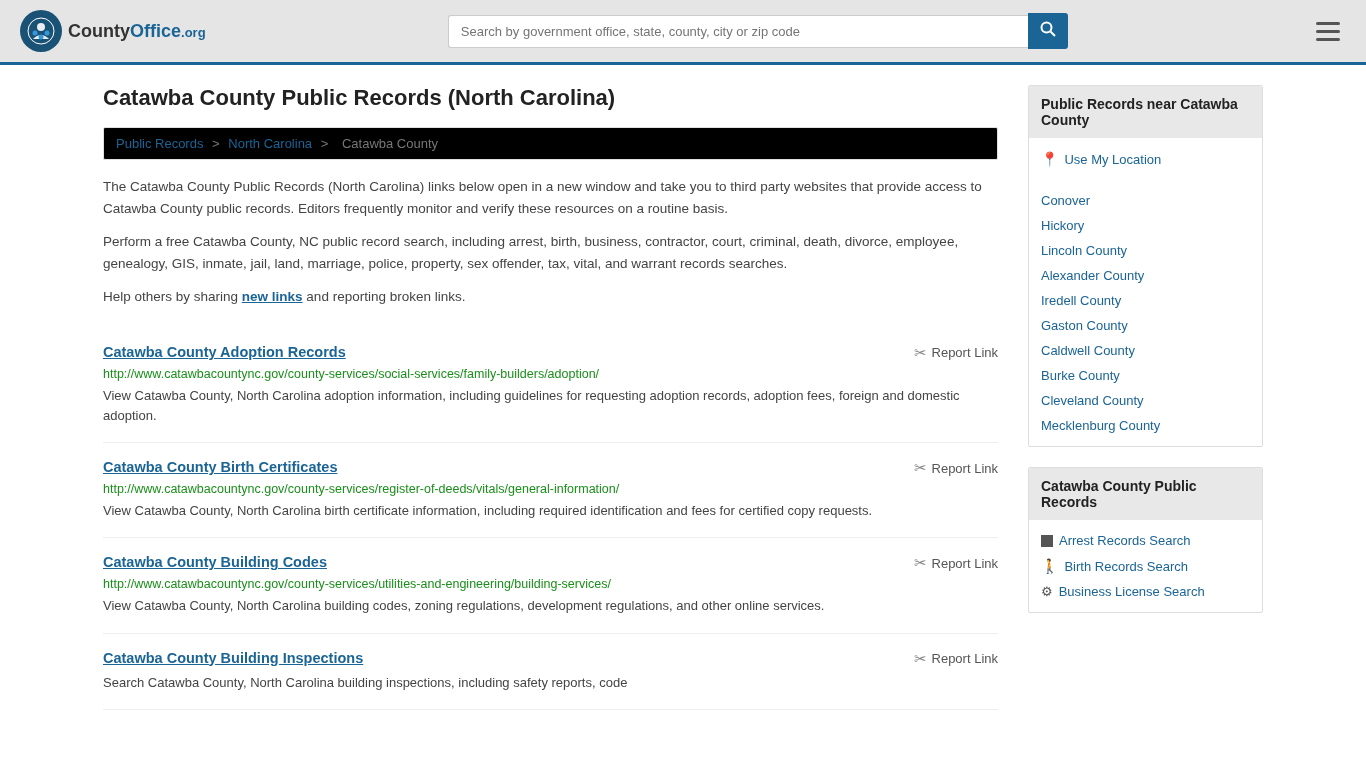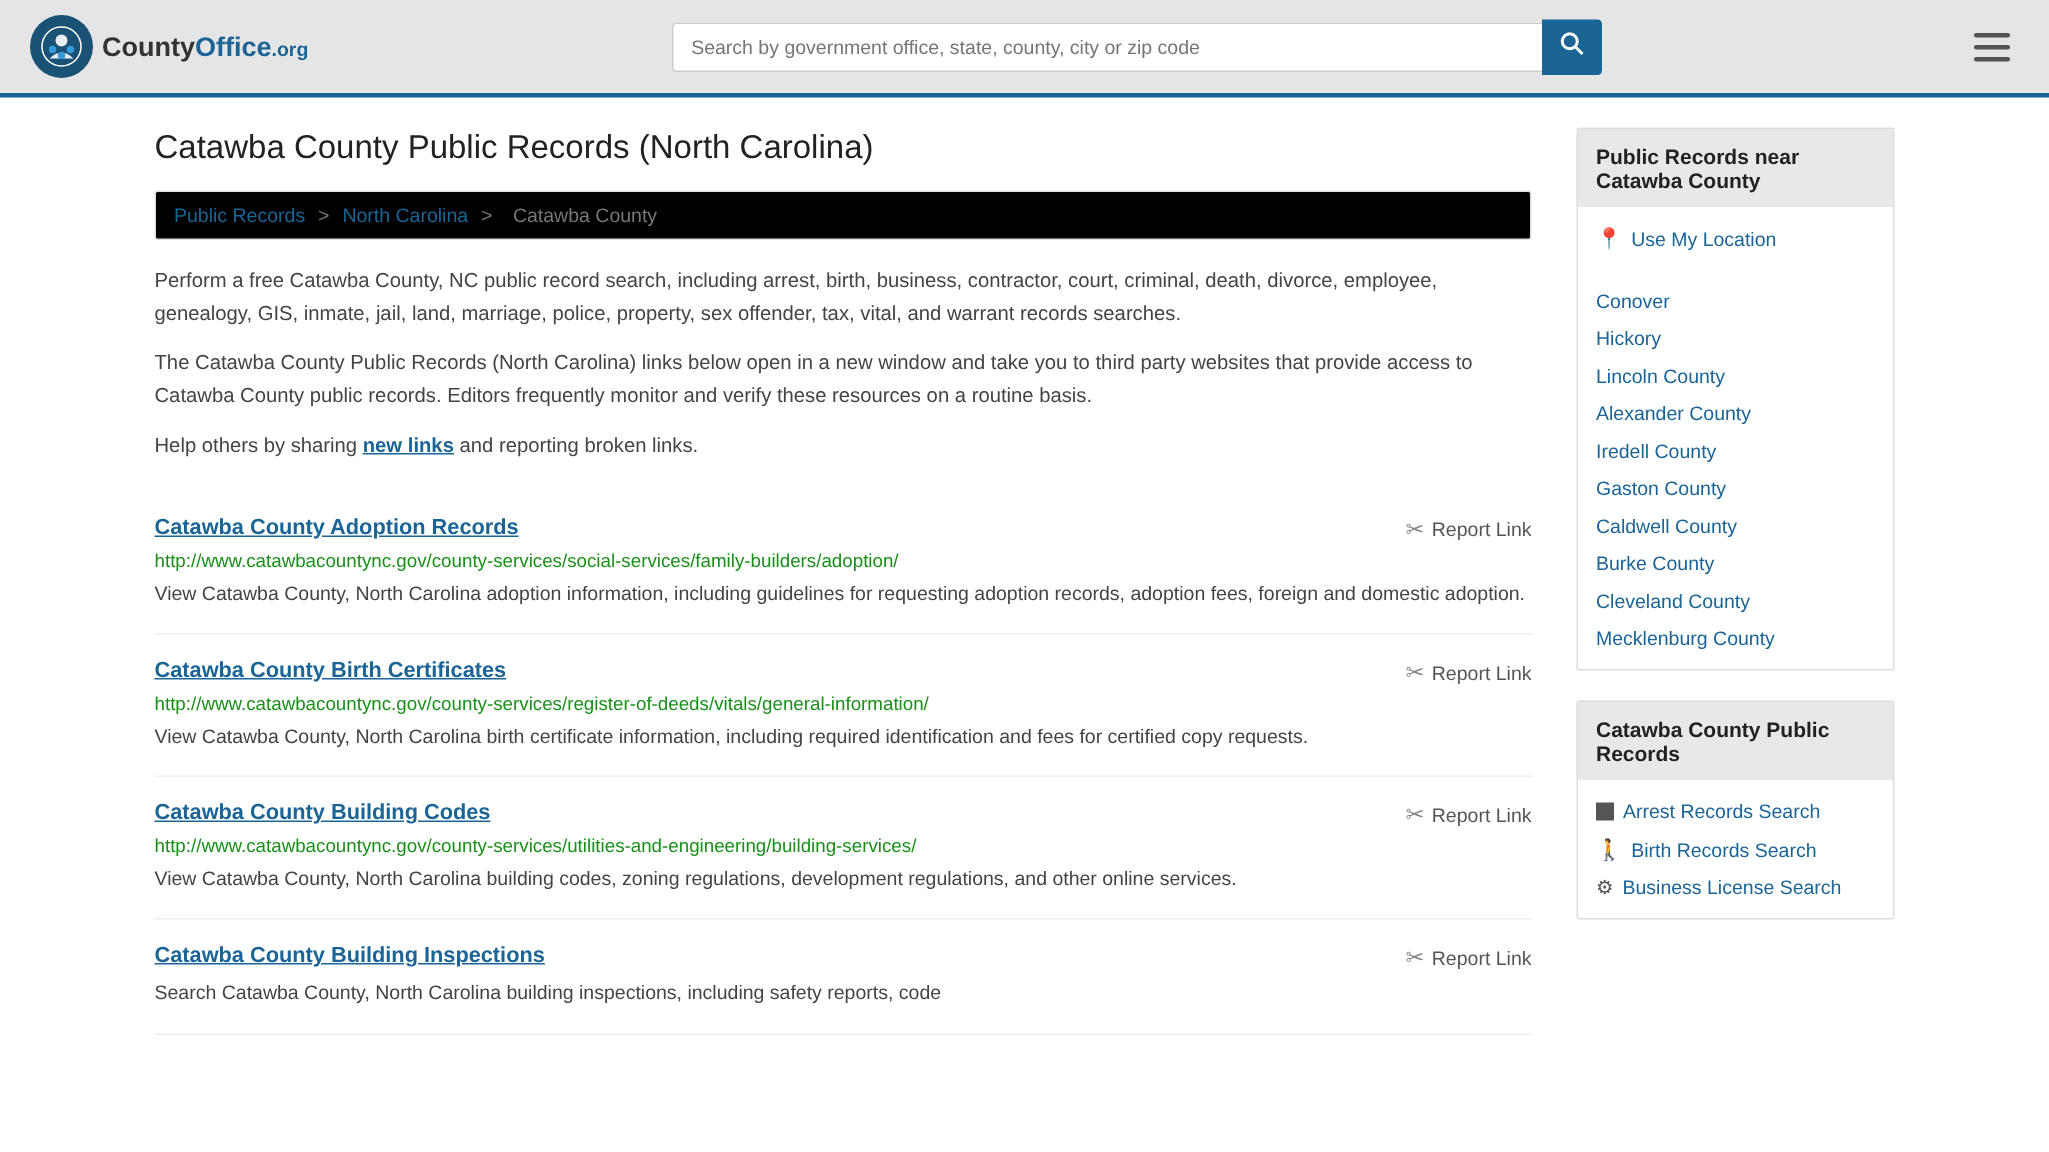--- a/index.html
+++ b/index.html
@@ -80,21 +80,21 @@
       padding: 20px 20px;
       display: flex;
       gap: 30px;
     }
 
     
     #content-area { flex: 1; }
 
     #page-title {
       font-size: 22px;
-      font-weight: normal;
+      font-weight: bold;
       color: #222;
       margin-bottom: 16px;
     }
 
     #breadcrumb {
       background: #000000;
       border: 1px solid #e0e0e0;
       padding: 8px 12px;
       font-size: 13px;
       margin-bottom: 16px;
@@ -146,21 +146,21 @@
       word-break: break-all;
     }
     .record-desc {
       font-size: 13px;
       color: #444;
       line-height: 1.55;
     }
 
     
     #sidebar {
-      width: 212px;
+      width: 235px;
       flex-shrink: 0;
     }
     .sidebar-section-title {
       background: #e8e8e8;
       padding: 10px 12px;
       font-size: 14px;
       font-weight: bold;
       color: #222;
       margin-bottom: 0;
       border-radius: 2px 2px 0 0;
@@ -232,22 +232,22 @@
     <h1 id="page-title">Catawba County Public Records (North Carolina)</h1>
 
     <div id="breadcrumb">
       <a href="#">Public Records</a>
       <span> &gt; </span>
       <a href="#">North Carolina</a>
       <span> &gt; </span>
       <span>Catawba County</span>
     </div>
 
+    <p id="description-2">The Catawba County Public Records (North Carolina) links below open in a new window and take you to third party websites that provide access to Catawba County public records. Editors frequently monitor and verify these resources on a routine basis.</p>
     <p id="description-1">Perform a free Catawba County, NC public record search, including arrest, birth, business, contractor, court, criminal, death, divorce, employee, genealogy, GIS, inmate, jail, land, marriage, police, property, sex offender, tax, vital, and warrant records searches.</p>
-    <p id="description-2">The Catawba County Public Records (North Carolina) links below open in a new window and take you to third party websites that provide access to Catawba County public records. Editors frequently monitor and verify these resources on a routine basis.</p>
     <p id="description-3">
       <span>Help others by sharing </span><a href="#">new links</a><span> and reporting broken links.</span>
     </p>
 
     <div id="records-list">
         <div class="record-item">
       <div class="record-header">
         <span class="record-title">Catawba County Adoption Records</span>
         <span class="report-link">
           <span class="report-icon">✂</span>

